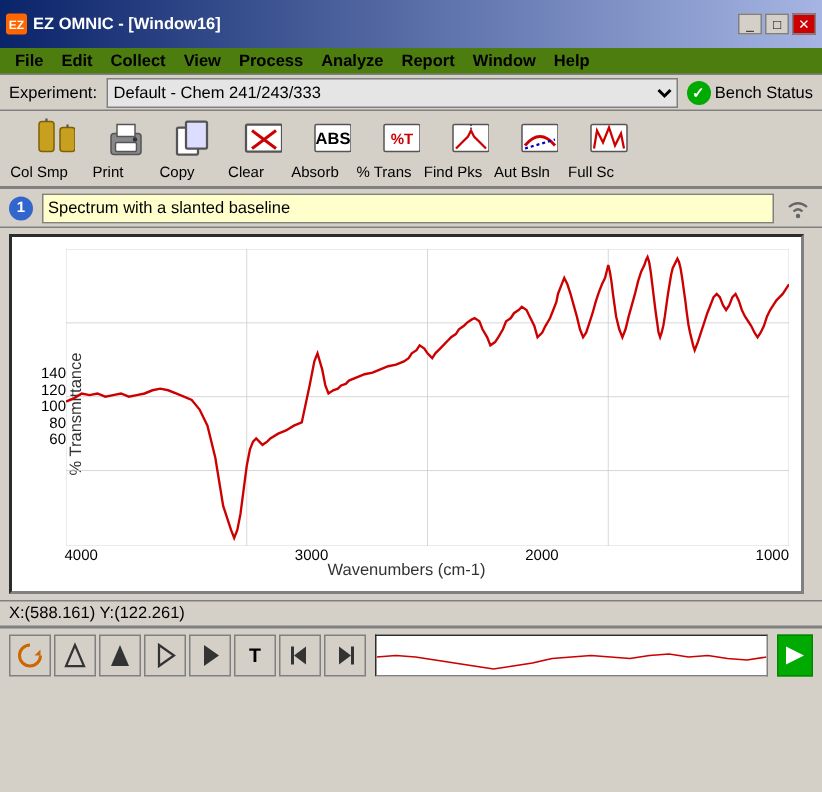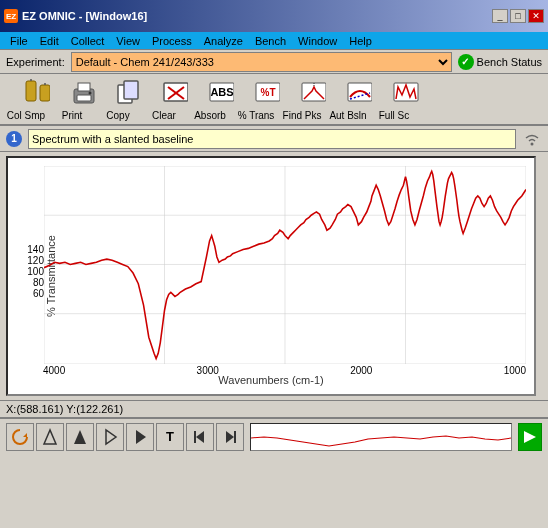--- a/index.html
+++ b/index.html
@@ -55,26 +55,27 @@
       font-size: 9px;
       display: flex;
       align-items: center;
       justify-content: center;
       cursor: pointer;
       color: black;
     }
 
     
     .menu-bar {
-      background: #0ea5e9;
+      background: #4d7c0f;
       height: 18px;
       display: flex;
       align-items: center;
       padding: 0 4px;
       border-bottom: 1px solid #808080;
+      font-weight: bold;
     }
     .menu-item {
       padding: 1px 6px;
       font-size: 11px;
       cursor: pointer;
     }
 
     
     .experiment-bar {
       background: #d4d0c8;
@@ -83,21 +84,21 @@
       align-items: center;
       padding: 2px 6px;
       border-bottom: 1px solid #808080;
       gap: 6px;
     }
     .experiment-label { font-size: 11px; }
     .experiment-select {
       flex: 1;
       height: 20px;
       font-size: 11px;
-      background: #fdba74;
+      background: #e5e5e5;
       border: 1px solid #808080;
     }
     .bench-status {
       display: flex;
       align-items: center;
       gap: 3px;
       font-size: 11px;
     }
     .bench-icon {
       width: 16px;
@@ -300,21 +301,21 @@
   </div>
 </div>
 
 <div class="menu-bar">
   <span class="menu-item">File</span>
   <span class="menu-item">Edit</span>
   <span class="menu-item">Collect</span>
   <span class="menu-item">View</span>
   <span class="menu-item">Process</span>
   <span class="menu-item">Analyze</span>
-  <span class="menu-item">Bench</span>
+  <span class="menu-item">Report</span>
   <span class="menu-item">Window</span>
   <span class="menu-item">Help</span>
 </div>
 
 <div class="experiment-bar">
   <span class="experiment-label">Experiment:</span>
   <select class="experiment-select">
     <option>Default - Chem 241/243/333</option>
   </select>
   <div class="bench-status">

